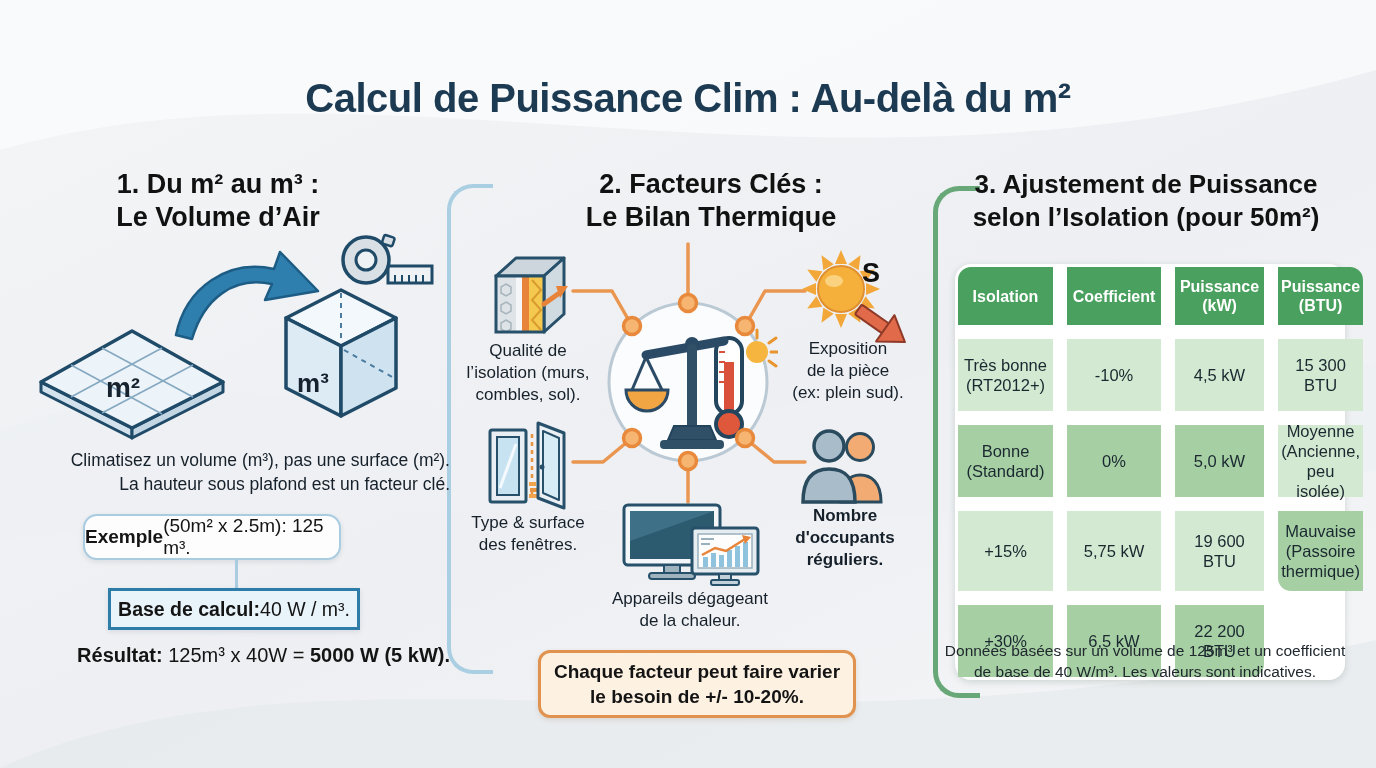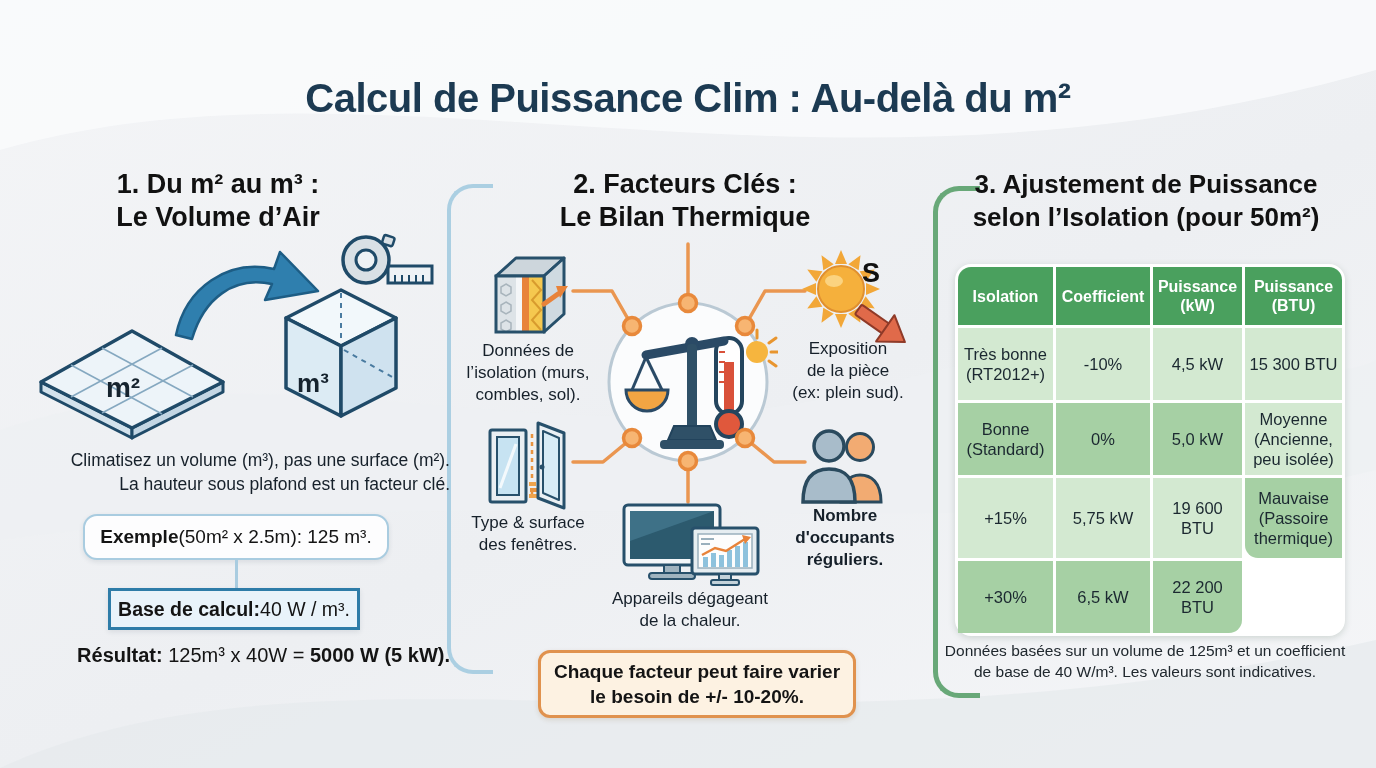--- a/index.html
+++ b/index.html
@@ -21,40 +21,40 @@
     border-left:4px solid #abcfe2;border-top:4px solid #abcfe2;border-bottom:4px solid #abcfe2;
     border-top-left-radius:26px;border-bottom-left-radius:26px;}
   .bracket-green{left:933px;top:186px;width:42px;height:502px;
     border-left:5px solid #68a878;border-top:5px solid #68a878;border-bottom:5px solid #68a878;
     border-top-left-radius:26px;border-bottom-left-radius:26px;}
 
   .para{font-size:17.5px;line-height:24px;color:#16202a;}
 
   .box{box-sizing:border-box;display:flex;align-items:center;justify-content:center;
     border-radius:14px;box-shadow:0 2px 5px rgba(30,50,70,.10);}
-  .example-box{left:83px;top:514px;width:306px;height:46px;border:2.5px solid #a9cce0;
+  .example-box{left:83px;top:514px;width:258px;height:46px;border:2.5px solid #a9cce0;
     background:#fdfdfe;font-size:19px;}
   .base-box{left:108px;top:588px;width:252px;height:42px;border:3px solid #2e7ca8;
     background:#e9f3fa;border-radius:0;font-size:19.5px;}
   .box-connector{left:235px;top:560px;width:3px;height:28px;background:#a9cce0;}
   .result-line{left:20px;top:644px;width:430px;font-size:20px;}
   .bold{font-weight:700;}
 
   .factor-label{font-size:17px;line-height:22px;color:#16202a;text-align:center;white-space:pre-line;}
   .sun-letter{left:862px;top:258px;font-size:27px;font-weight:700;color:#111;}
 
   .warning-box{left:538px;top:650px;width:312px;height:62px;border:3px solid #e0924e;
     background:#fdf2e2;border-radius:12px;font-size:19px;font-weight:700;line-height:25px;
     text-align:center;white-space:pre-line;display:flex;align-items:center;justify-content:center;
     box-shadow:0 2px 5px rgba(120,80,30,.15);}
 
   .table-wrap{left:955px;top:264px;width:390px;background:#ffffff;border-radius:16px;
     padding:3px;box-shadow:0 2px 7px rgba(40,70,50,.18);box-sizing:border-box;}
   .grid{display:grid;grid-template-columns:95px 94px 89px 1fr;
-    grid-template-rows:58px 72px 72px 80px 72px;gap:3px;}
+    grid-template-rows:58px 72px 72px 80px 72px;gap:14px;}
   .cell{display:flex;align-items:center;justify-content:center;text-align:center;padding:2px 3px;}
   .th{background:#4aa05e;color:#ffffff;font-weight:700;font-size:16px;line-height:19px;}
   .c-tl{border-top-left-radius:13px;} .c-tr{border-top-right-radius:13px;}
   .c-bl{border-bottom-left-radius:13px;} .c-br{border-bottom-right-radius:13px;}
   .td{font-size:16.5px;line-height:20px;color:#1b2830;}
   .row-light{background:#d3e9d1;} .row-med{background:#a6d0a4;}
 
   .footnote{left:935px;top:640px;width:420px;font-size:15.5px;line-height:21px;
     color:#20282e;text-align:center;white-space:pre-line;}
 
@@ -131,21 +131,21 @@
 
   <div class="abs box base-box">
     <span class="bold">Base de calcul:</span>
       <span> 40 W / m³.</span>
   </div>
 
   <div class="abs result-line center">
     <span class="bold">Résultat:</span><span> 125m³ x 40W = </span><span class="bold">5000 W (5 kW).</span>
   </div>
 
-  <div class="abs sec-heading" style="left:520px;top:168px;width:330px;">2. Facteurs Clés :
+  <div class="abs sec-heading" style="left:546px;top:168px;width:330px;">2. Facteurs Clés :
 Le Bilan Thermique</div>
 
   <svg class="abs" style="left:450px;top:230px;" width="490" height="290" viewBox="450 230 490 290">
     <g fill="none" stroke="#ea9650" stroke-width="3.5" stroke-linejoin="round" stroke-linecap="round">
       <polyline points="688,244 688,303"></polyline>
       <polyline points="688,461 688,502"></polyline>
       <polyline points="573,291 612,291 632,326"></polyline>
       <polyline points="805,291 765,291 745,326"></polyline>
       <polyline points="573,462 603,462 632,438"></polyline>
       <polyline points="805,462 774,462 745,438"></polyline>
@@ -202,21 +202,21 @@
     <path d="M46,30 L55,40 L46,50 L55,60 L46,70 L55,80" fill="none" stroke="#d89b2e" stroke-width="2"></path>
     <g fill="none" stroke="#a8b4bc" stroke-width="1.5">
       <polygon points="20,34 25,37 25,43 20,46 15,43 15,37"></polygon>
       <polygon points="20,52 25,55 25,61 20,64 15,61 15,55"></polygon>
       <polygon points="20,70 25,73 25,79 20,82 15,79 15,73"></polygon>
     </g>
     <rect x="10" y="26" width="48" height="56" fill="none" stroke="#27506b" stroke-width="3"></rect>
     <line x1="58" y1="54" x2="72" y2="44" stroke="#e8833a" stroke-width="5" stroke-linecap="round"></line>
     <polygon points="70,36 82,36 74,48" fill="#e8833a"></polygon>
   </svg>
-  <div class="abs factor-label" style="left:450px;top:340px;width:156px;">Données de
+  <div class="abs factor-label" style="left:450px;top:340px;width:156px;">Qualité de
 l’isolation (murs,
 combles, sol).</div>
 
   <svg class="abs" style="left:800px;top:248px;" width="82" height="82" viewBox="0 0 82 82">
     <defs>
         <polygon id="ray" points="41,2 35,16 47,16" fill="#f2a738"></polygon>
       </defs>
     <use href="#ray"></use>
       <use href="#ray" transform="rotate(30 41 41)"></use>
       <use href="#ray" transform="rotate(60 41 41)"></use>

